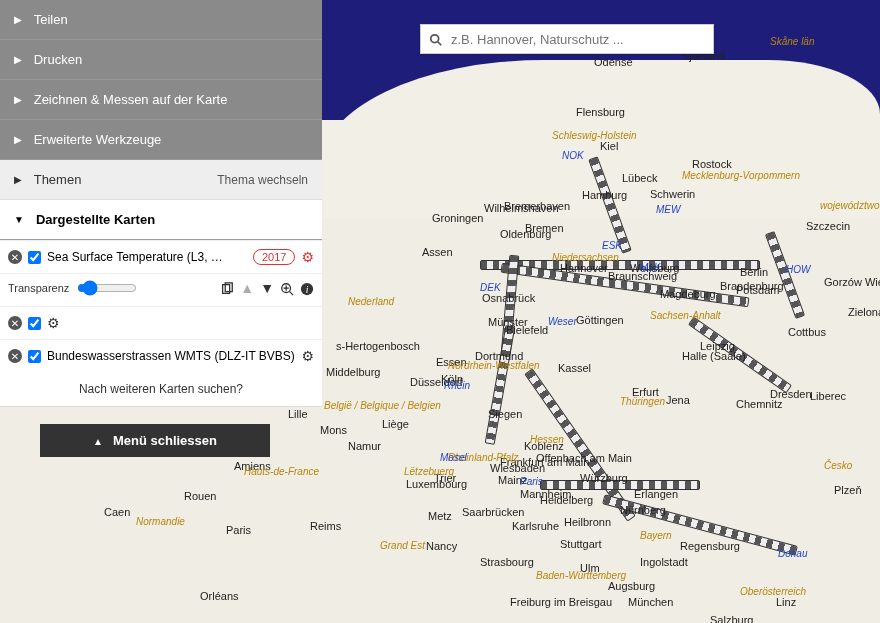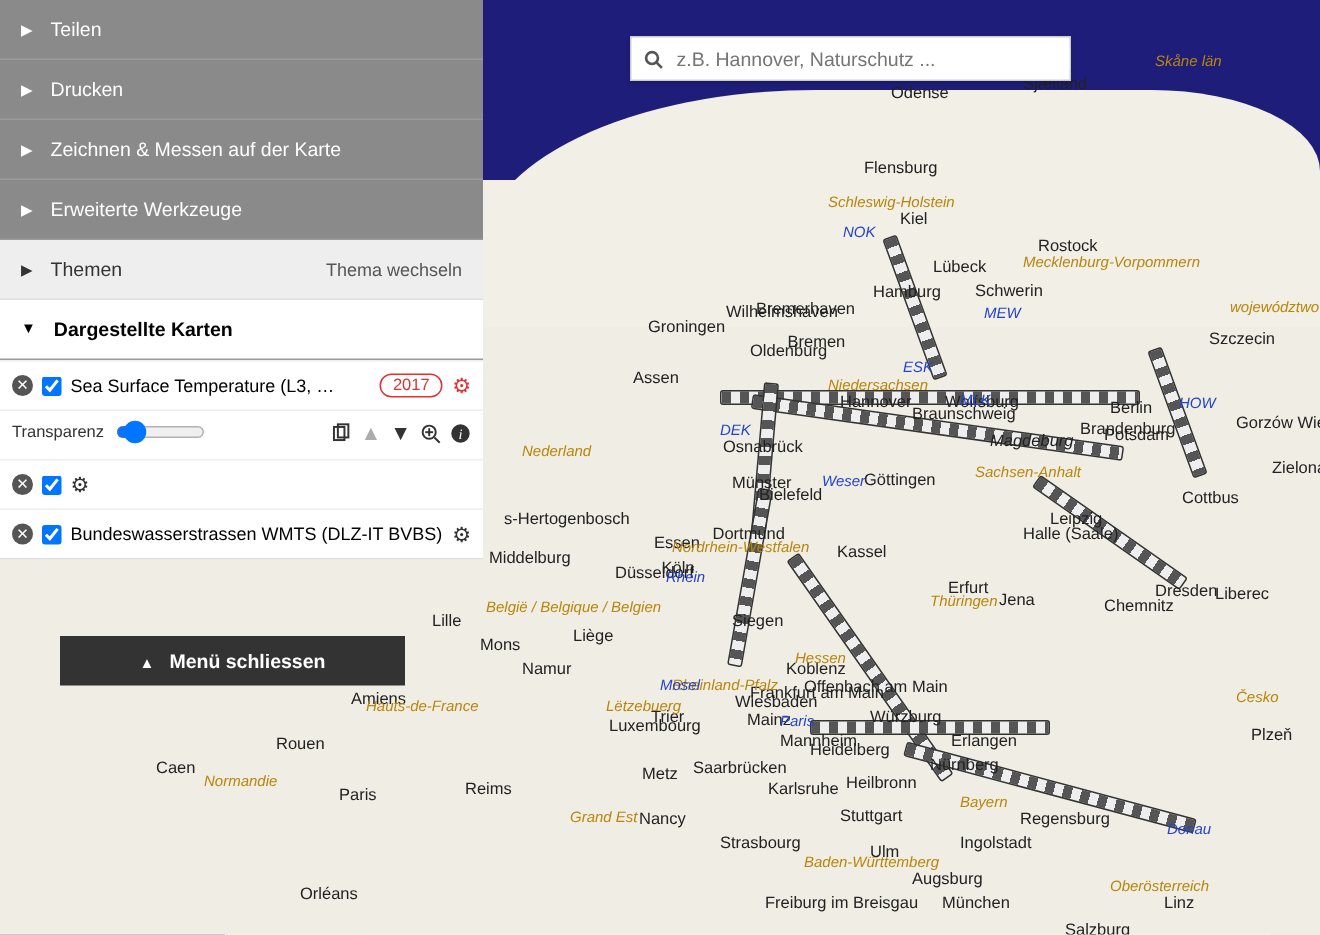--- a/index.html
+++ b/index.html
@@ -109,21 +109,21 @@
     <div class="map-label city" style="left: 560px; top: 538px;">Stuttgart</div>
     <div class="map-label city" style="left: 628px; top: 596px;">München</div>
     <div class="map-label city" style="left: 620px; top: 504px;">Nürnberg</div>
     <div class="map-label city" style="left: 700px; top: 340px;">Leipzig</div>
     <div class="map-label city" style="left: 770px; top: 388px;">Dresden</div>
     <div class="map-label city" style="left: 692px; top: 158px;">Rostock</div>
     <div class="map-label city" style="left: 622px; top: 172px;">Lübeck</div>
     <div class="map-label city" style="left: 600px; top: 140px;">Kiel</div>
     <div class="map-label city" style="left: 650px; top: 188px;">Schwerin</div>
     <div class="map-label city" style="left: 736px; top: 284px;">Potsdam</div>
-    <div class="map-label city" style="left: 660px; top: 288px; font-style: italic;">Magdeburg</div>
+    <div class="map-label city" style="left: 660px; top: 288px;">Magdeburg</div>
     <div class="map-label city" style="left: 608px; top: 270px;">Braunschweig</div>
     <div class="map-label city" style="left: 506px; top: 324px;">Bielefeld</div>
     <div class="map-label city" style="left: 482px; top: 292px;">Osnabrück</div>
     <div class="map-label city" style="left: 500px; top: 228px;">Oldenburg</div>
     <div class="map-label city" style="left: 432px; top: 212px;">Groningen</div>
     <div class="map-label city" style="left: 422px; top: 246px;">Assen</div>
     <div class="map-label city" style="left: 436px; top: 356px;">Essen</div>
     <div class="map-label city" style="left: 488px; top: 408px;">Siegen</div>
     <div class="map-label city" style="left: 558px; top: 362px;">Kassel</div>
     <div class="map-label city" style="left: 632px; top: 386px; text-align: right;">Erfurt</div>
@@ -283,18 +283,19 @@
       <span class="remove">✕</span>
       <input type="checkbox" checked="" style="">
       <span class="gear grey">⚙</span>
     </div>
     <div class="layer-row">
       <span class="remove">✕</span>
       <input type="checkbox" checked="" style="">
       <span class="layer-name">Bundeswasserstrassen WMTS (DLZ-IT BVBS)</span>
       <span class="gear grey">⚙</span>
     </div>
+    <div class="search-layers">Nach weiteren Karten suchen?</div>
   </div>
 </div>
 
 <div class="close-menu">
   <span class="arrow">▲</span><span>Menü schliessen</span>
 </div>
 
 </body></html>

